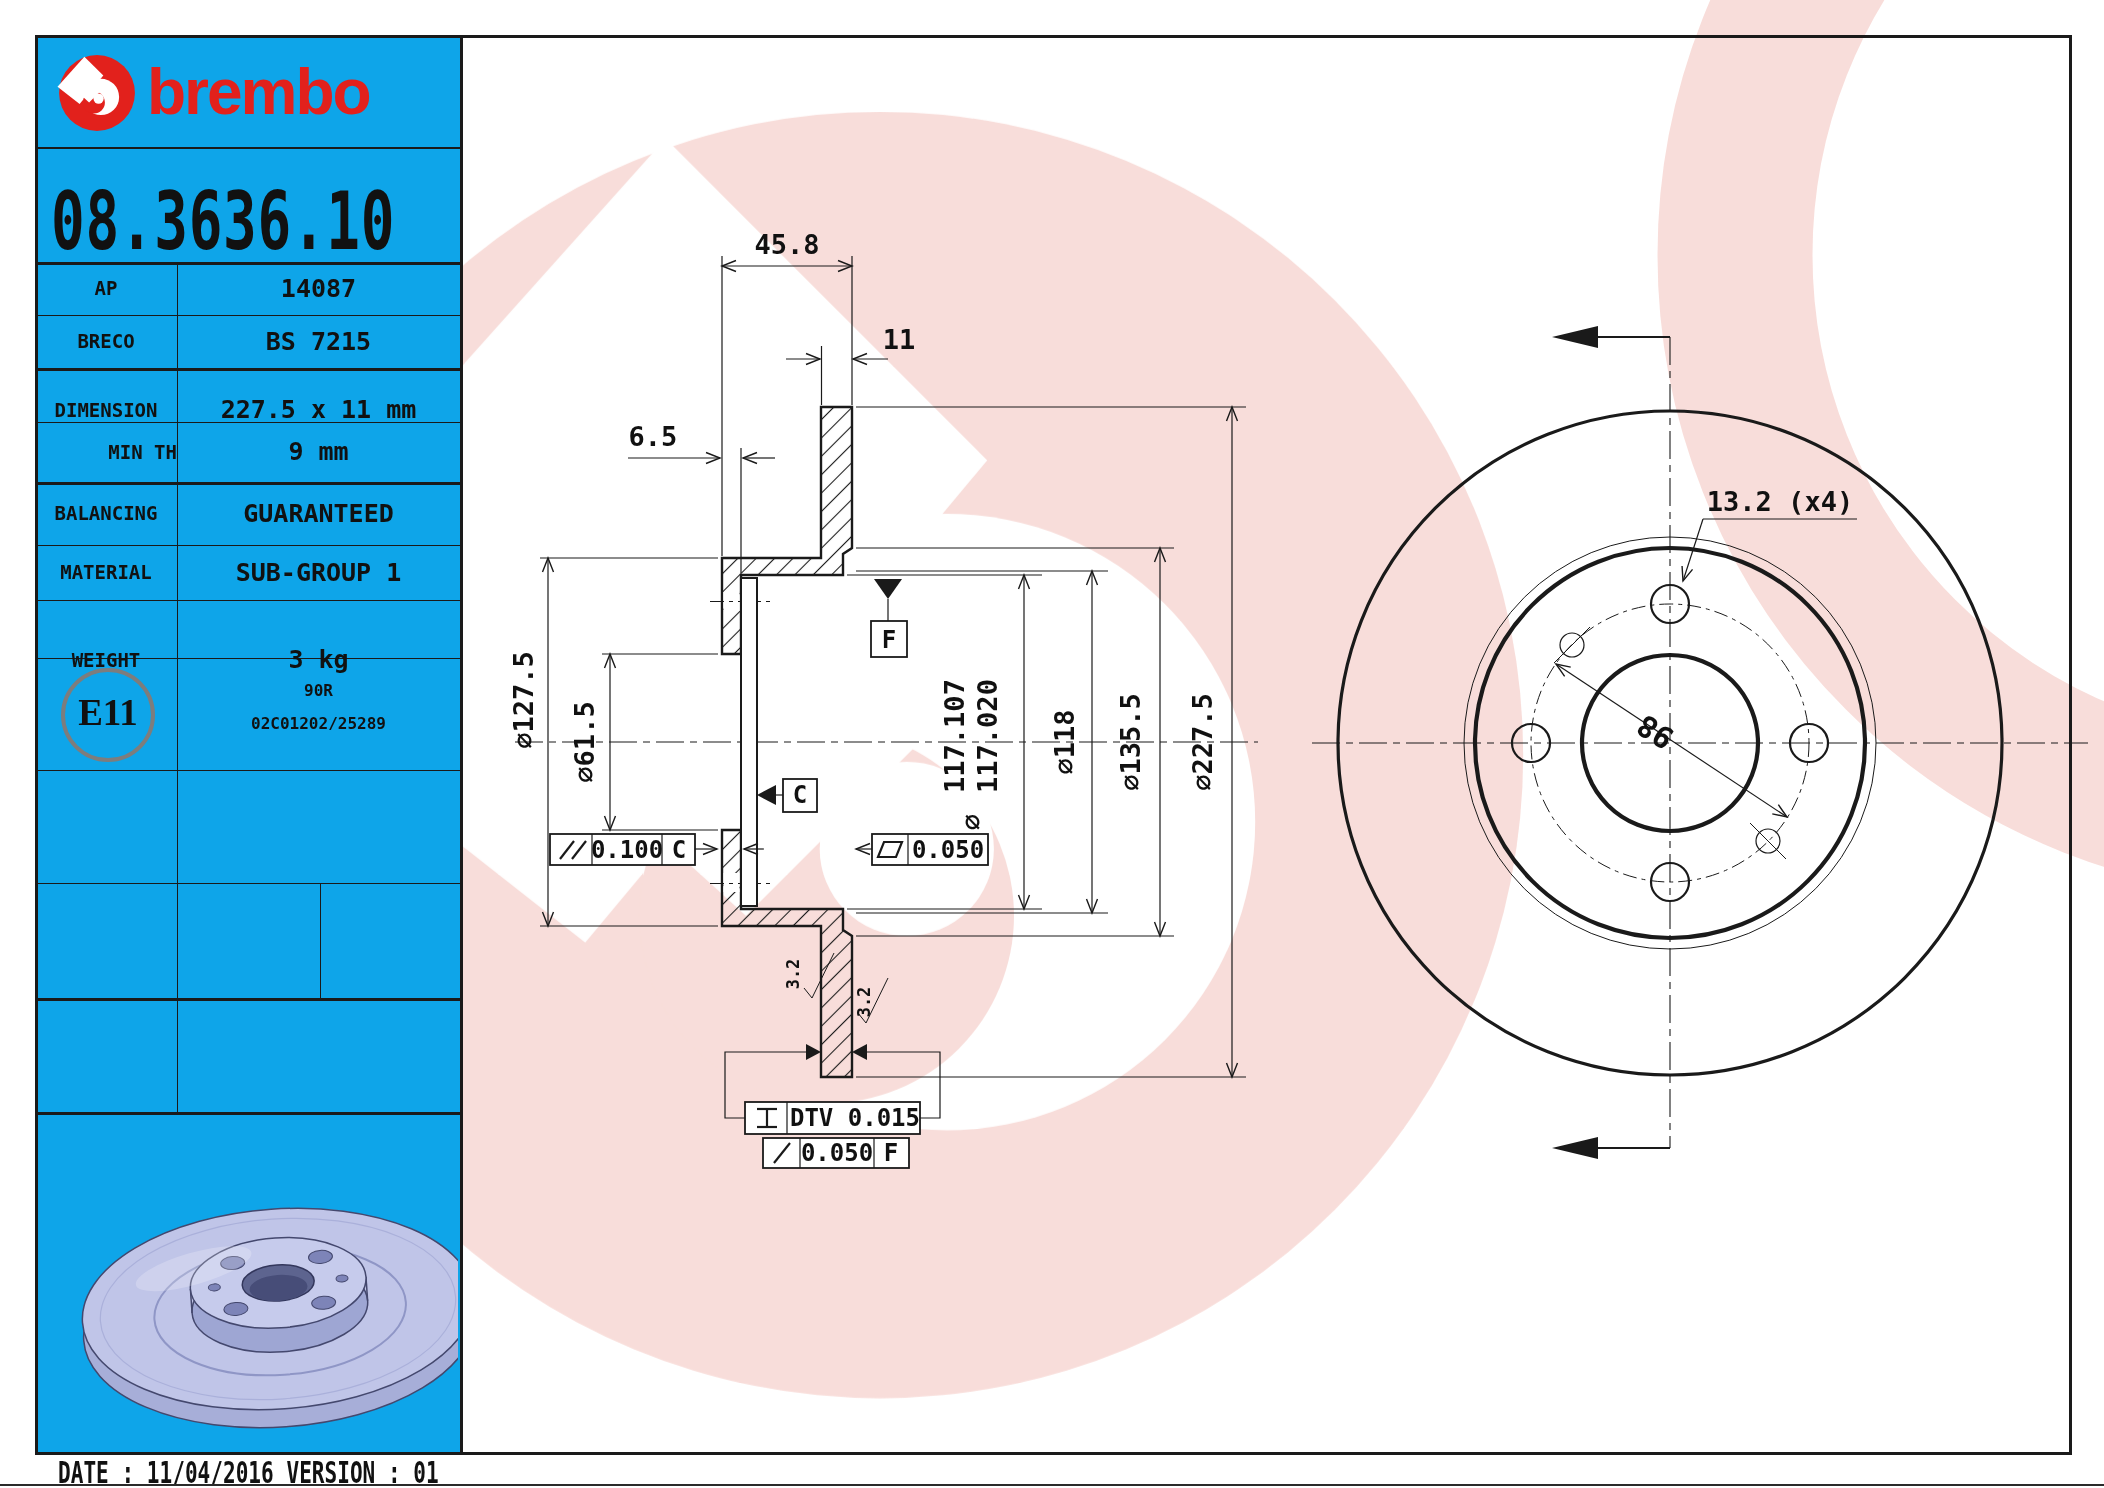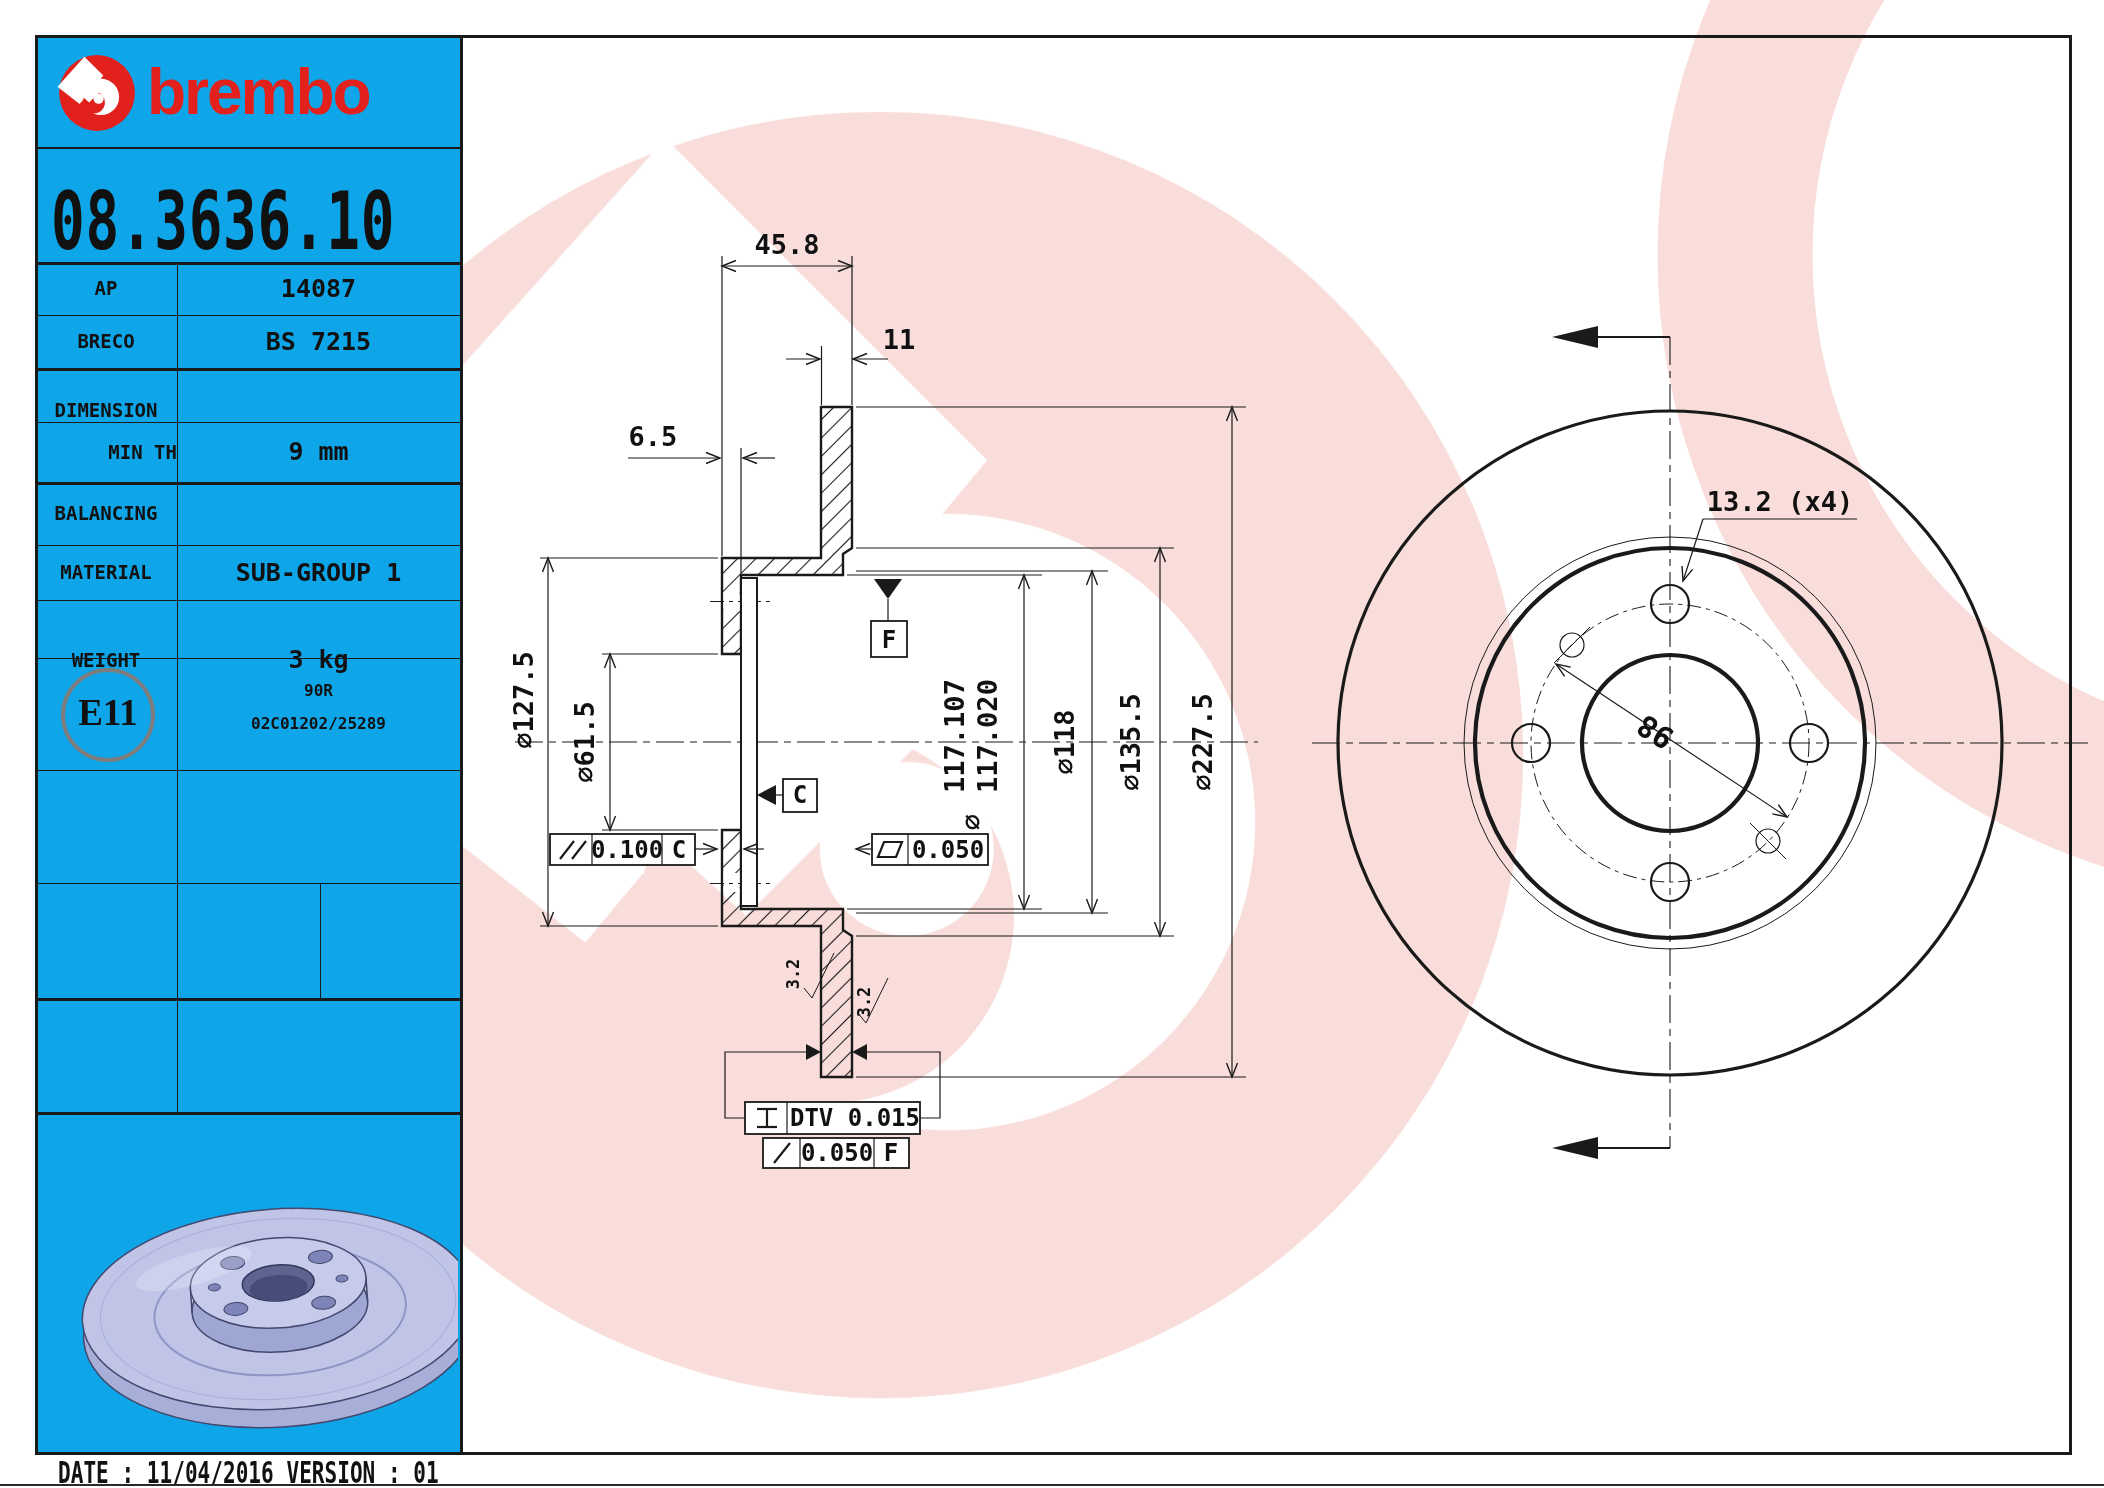--- a/index.html
+++ b/index.html
@@ -262,27 +262,29 @@
     <div class="prow" style="top:227px;height:53px;">
       <div class="lbl" style="line-height:53px;">AP</div>
       <div class="val" style="line-height:53px;">14087</div>
     </div>
     <div class="prow" style="top:280px;height:53px;">
       <div class="lbl" style="line-height:53px;">BRECO</div>
       <div class="val" style="line-height:53px;">BS 7215</div>
     </div>
     <div class="prow" style="top:348px;height:54px;">
       <div class="lbl" style="line-height:54px;">DIMENSION</div>
+      <div class="val" style="line-height:54px;">227.5 x 11 mm</div>
     </div>
     <div class="prow" style="top:387px;height:60px;">
       <div class="lbl" style="line-height:60px;text-align:right;">MIN TH</div>
       <div class="val" style="line-height:60px;">9 mm</div>
     </div>
     <div class="prow" style="top:447px;height:63px;">
       <div class="lbl" style="line-height:63px;">BALANCING</div>
+      <div class="val" style="line-height:63px;">GUARANTEED</div>
     </div>
     <div class="prow" style="top:510px;height:55px;">
       <div class="lbl" style="line-height:55px;">MATERIAL</div>
       <div class="val" style="line-height:55px;">SUB-GROUP 1</div>
     </div>
     <div class="prow" style="top:596px;height:58px;text-decoration:underline;">
       <div class="lbl" style="line-height:58px;">WEIGHT</div>
       <div class="val" style="line-height:58px;">3 kg</div>
     </div>
 

